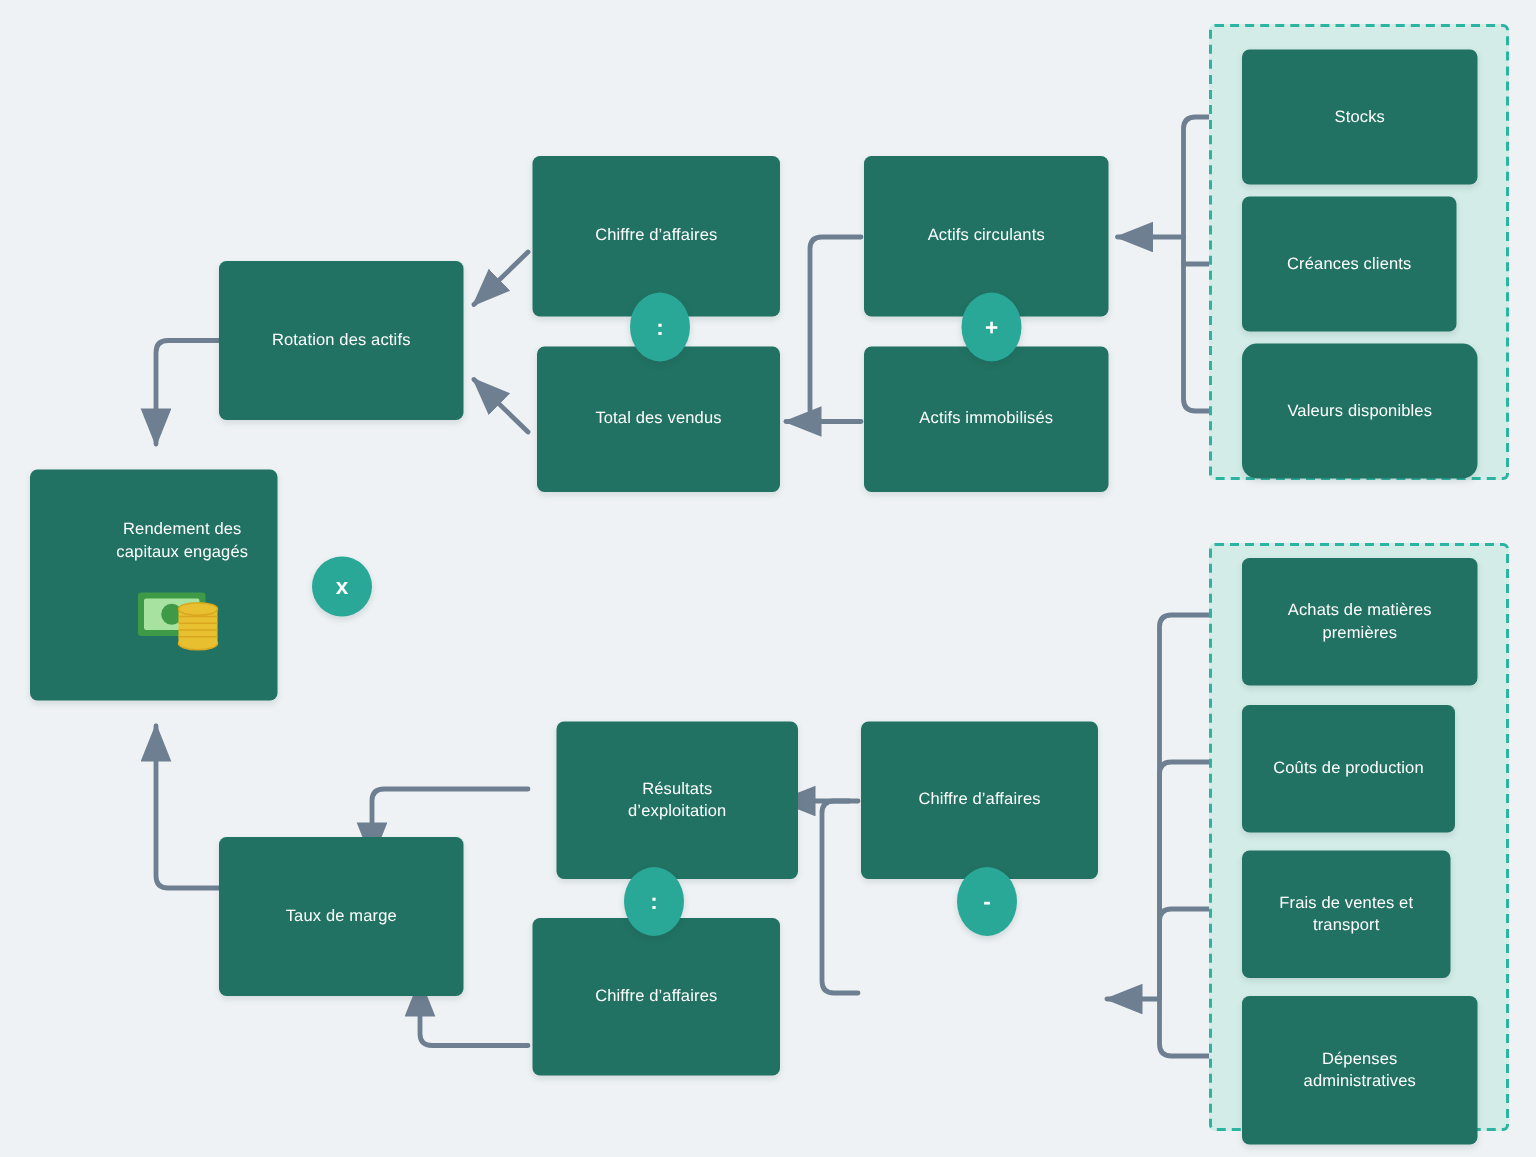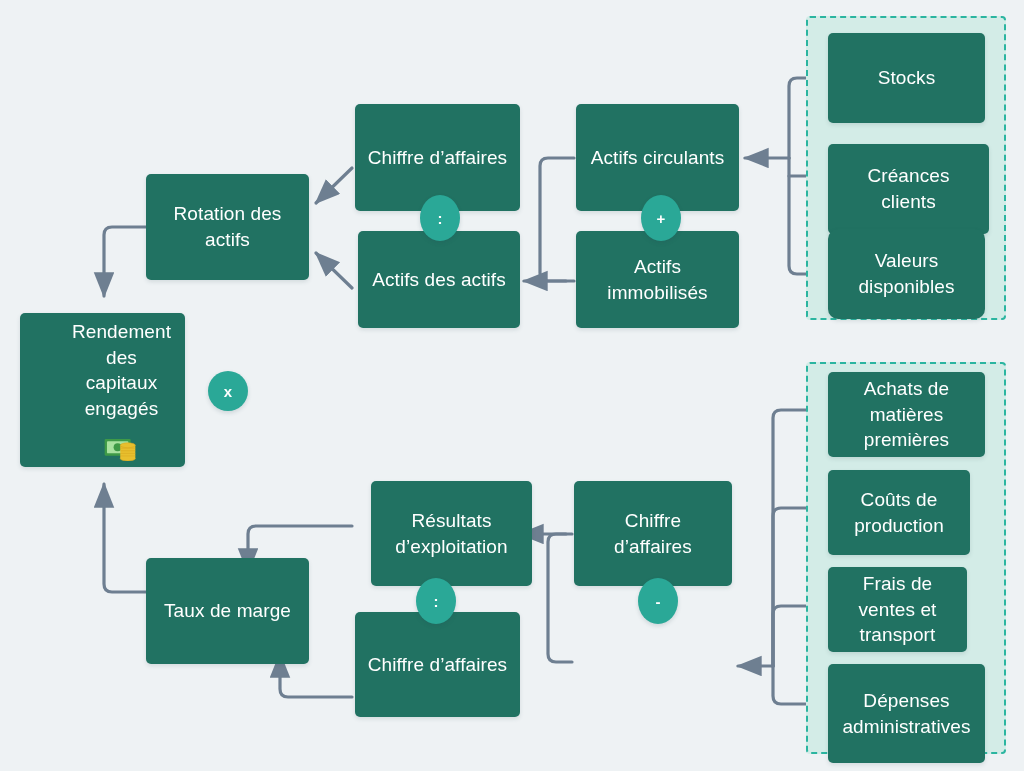--- a/index.html
+++ b/index.html
@@ -28,21 +28,21 @@
     background:#217262;
     border-radius:5px;
     color:#ffffff;
     display:flex;
     flex-direction:column;
     align-items:center;
     justify-content:center;
     text-align:center;
     box-sizing:border-box;
     padding:6px 10px;
-    font-size:19px;
+    font-size:11px;
     line-height:1.35;
     letter-spacing:.1px;
     box-shadow:0 2px 4px rgba(40,70,80,.13);
   }
   .node .lbl{white-space:pre-line;}
 
   
   .op{
     position:absolute;
     background:#2aa897;
@@ -132,21 +132,21 @@
   </div>
 
   <div class="node" style="left:146px;top:558px;width:163px;height:106px;">
     <span class="lbl">Taux de marge</span>
   </div>
 
   <div class="node" style="left:355px;top:104px;width:165px;height:107px;">
     <span class="lbl">Chiffre d’affaires</span>
   </div>
   <div class="node" style="left:358px;top:231px;width:162px;height:97px;">
-    <span class="lbl">Actifs des actifs</span>
+    <span class="lbl">Total des vendus</span>
   </div>
   <div class="op" style="left:420px;top:195px;width:40px;height:46px;">
     <span>:</span>
   </div>
 
   <div class="node" style="left:576px;top:104px;width:163px;height:107px;">
     <span class="lbl">Actifs circulants</span>
   </div>
   <div class="node" style="left:576px;top:231px;width:163px;height:97px;">
     <span class="lbl">Actifs immobilisés</span>
@@ -173,21 +173,21 @@
   <div class="node" style="left:574px;top:481px;width:158px;height:105px;">
     <span class="lbl">Chiffre d’affaires</span>
   </div>
   <div class="op" style="left:638px;top:578px;width:40px;height:46px;">
     <span>-</span>
   </div>
 
   <div class="node" style="left:828px;top:33px;width:157px;height:90px;">
     <span class="lbl">Stocks</span>
   </div>
-  <div class="node" style="left:828px;top:144px;width:161px;height:90px;padding-left:10px;">
+  <div class="node" style="left:828px;top:131px;width:143px;height:90px;padding-left:10px;">
     <span class="lbl">Créances clients</span>
   </div>
   <div class="node" style="left:828px;top:229px;width:157px;height:90px;border-radius:10px;">
     <span class="lbl">Valeurs disponibles</span>
   </div>
 
   <div class="node" style="left:828px;top:372px;width:157px;height:85px;">
     <span class="lbl">Achats de matières
 premières</span>
   </div>

